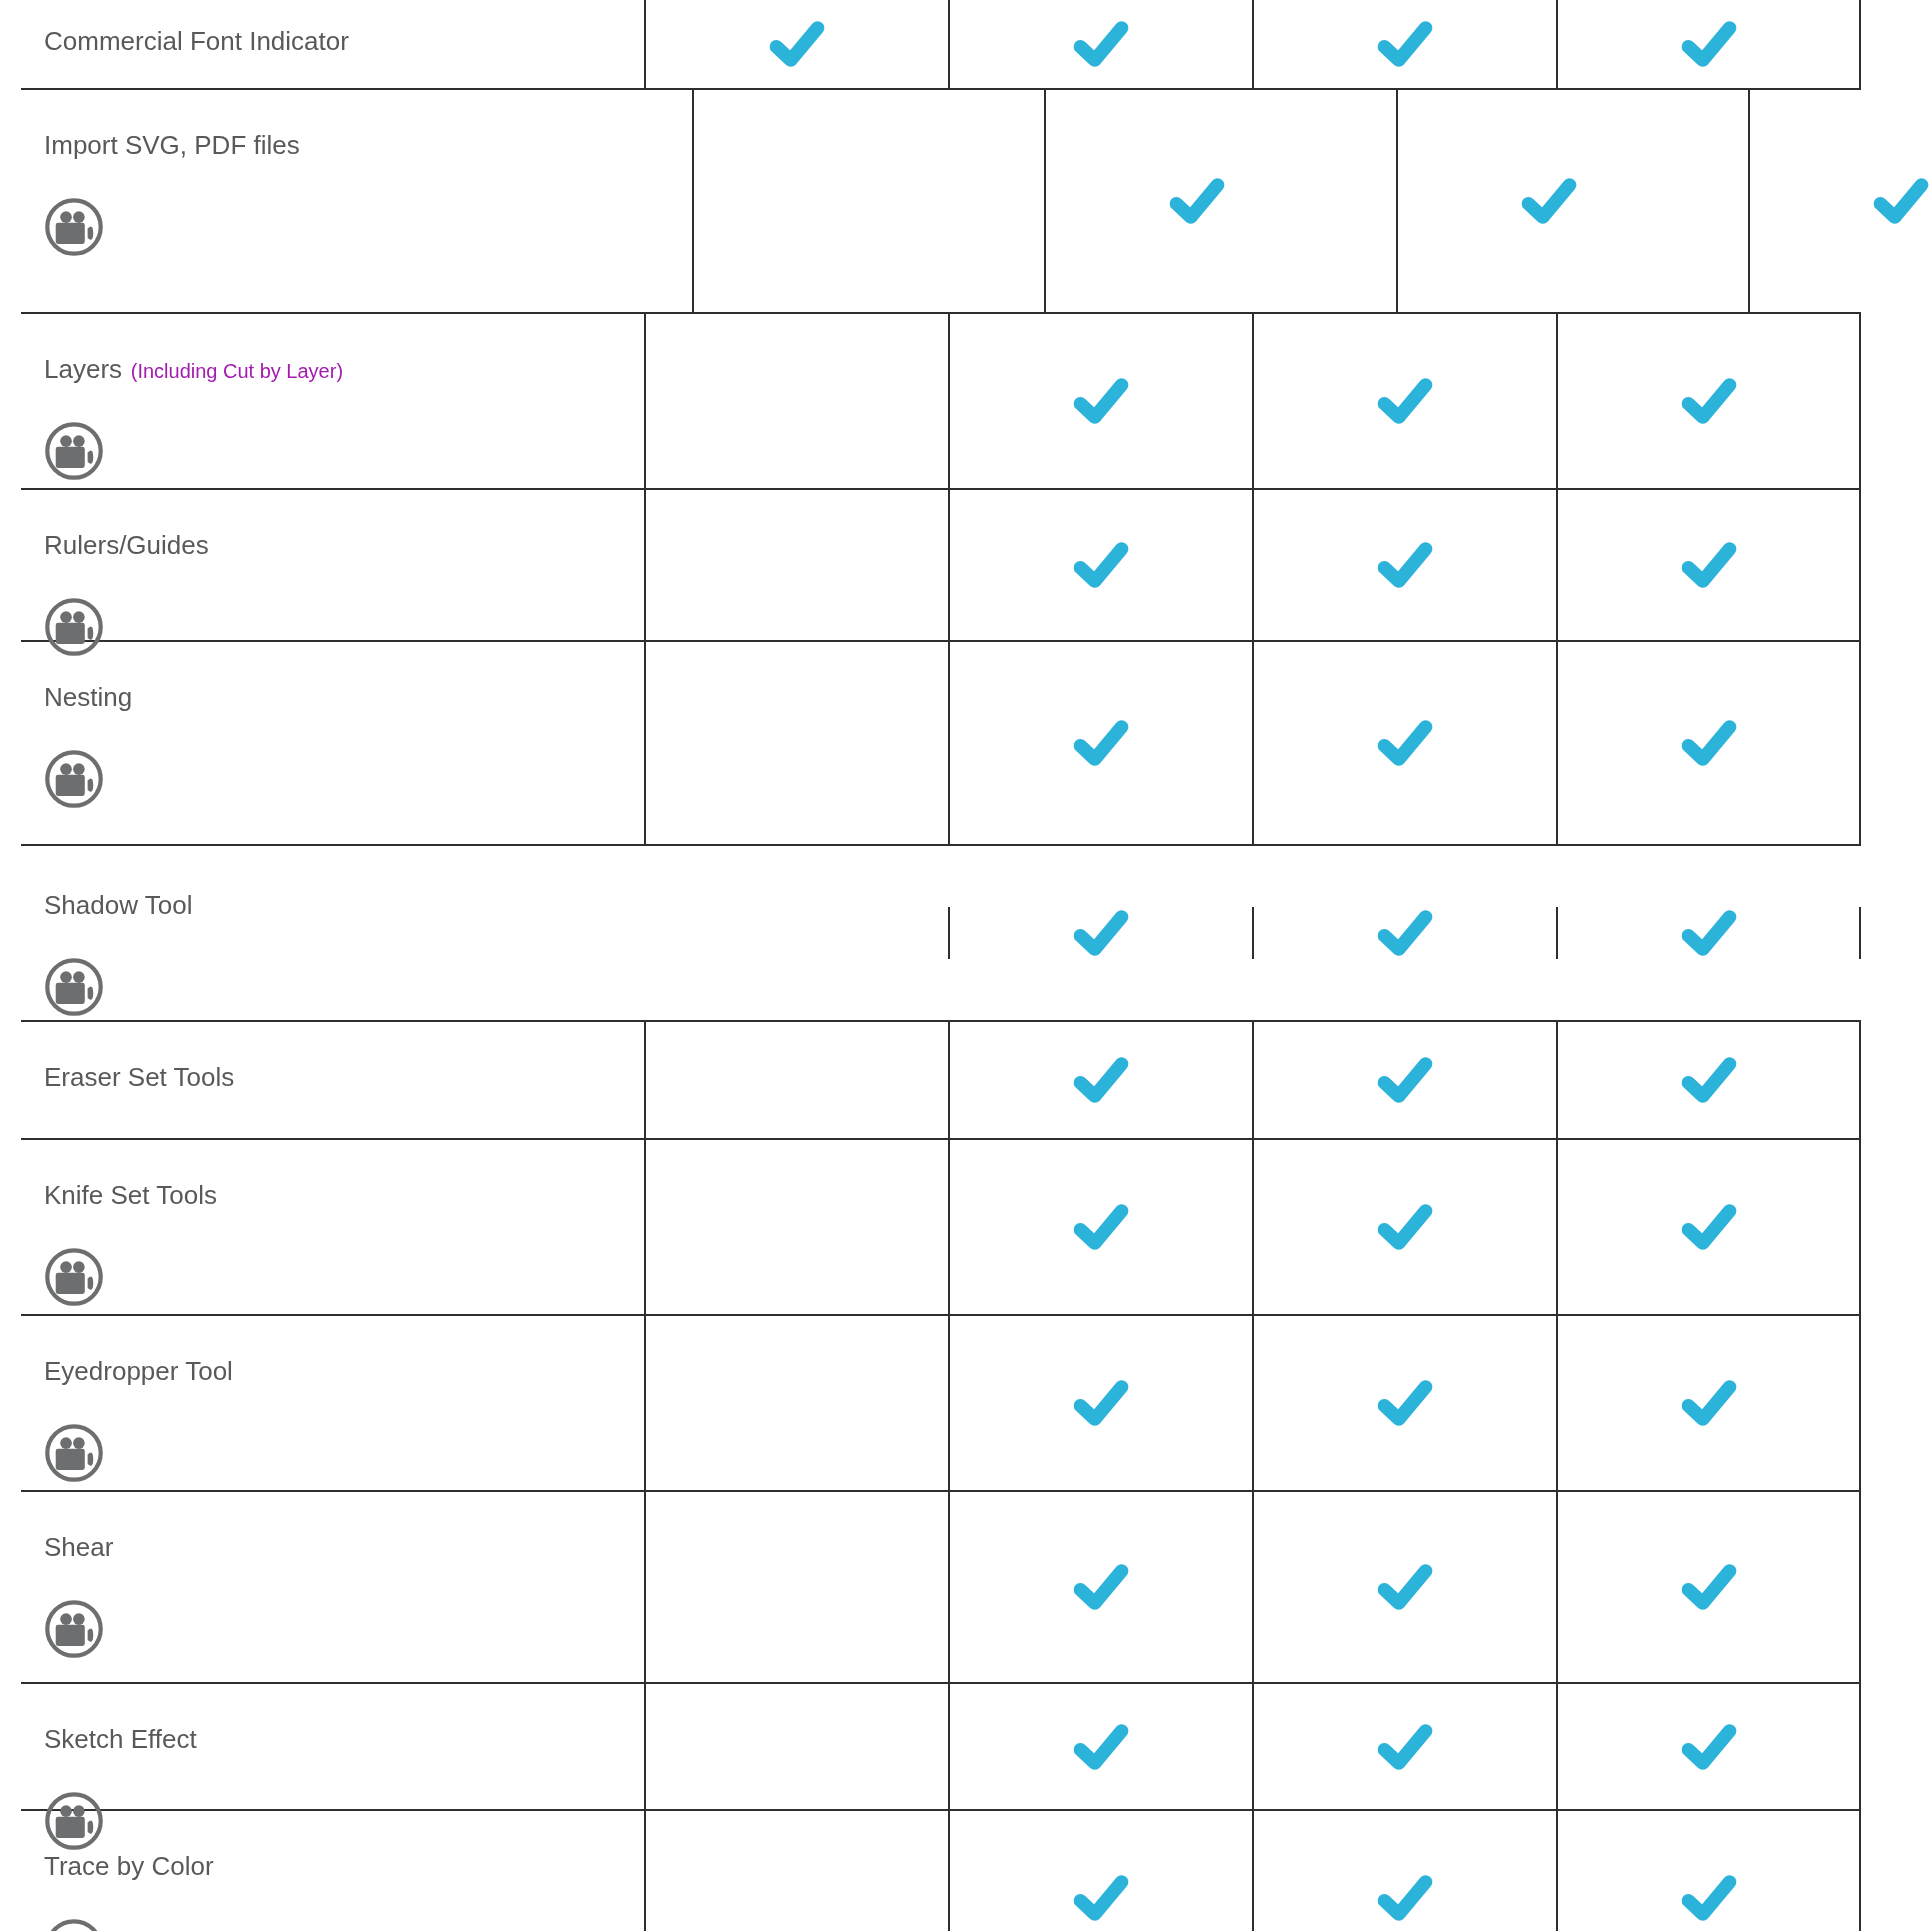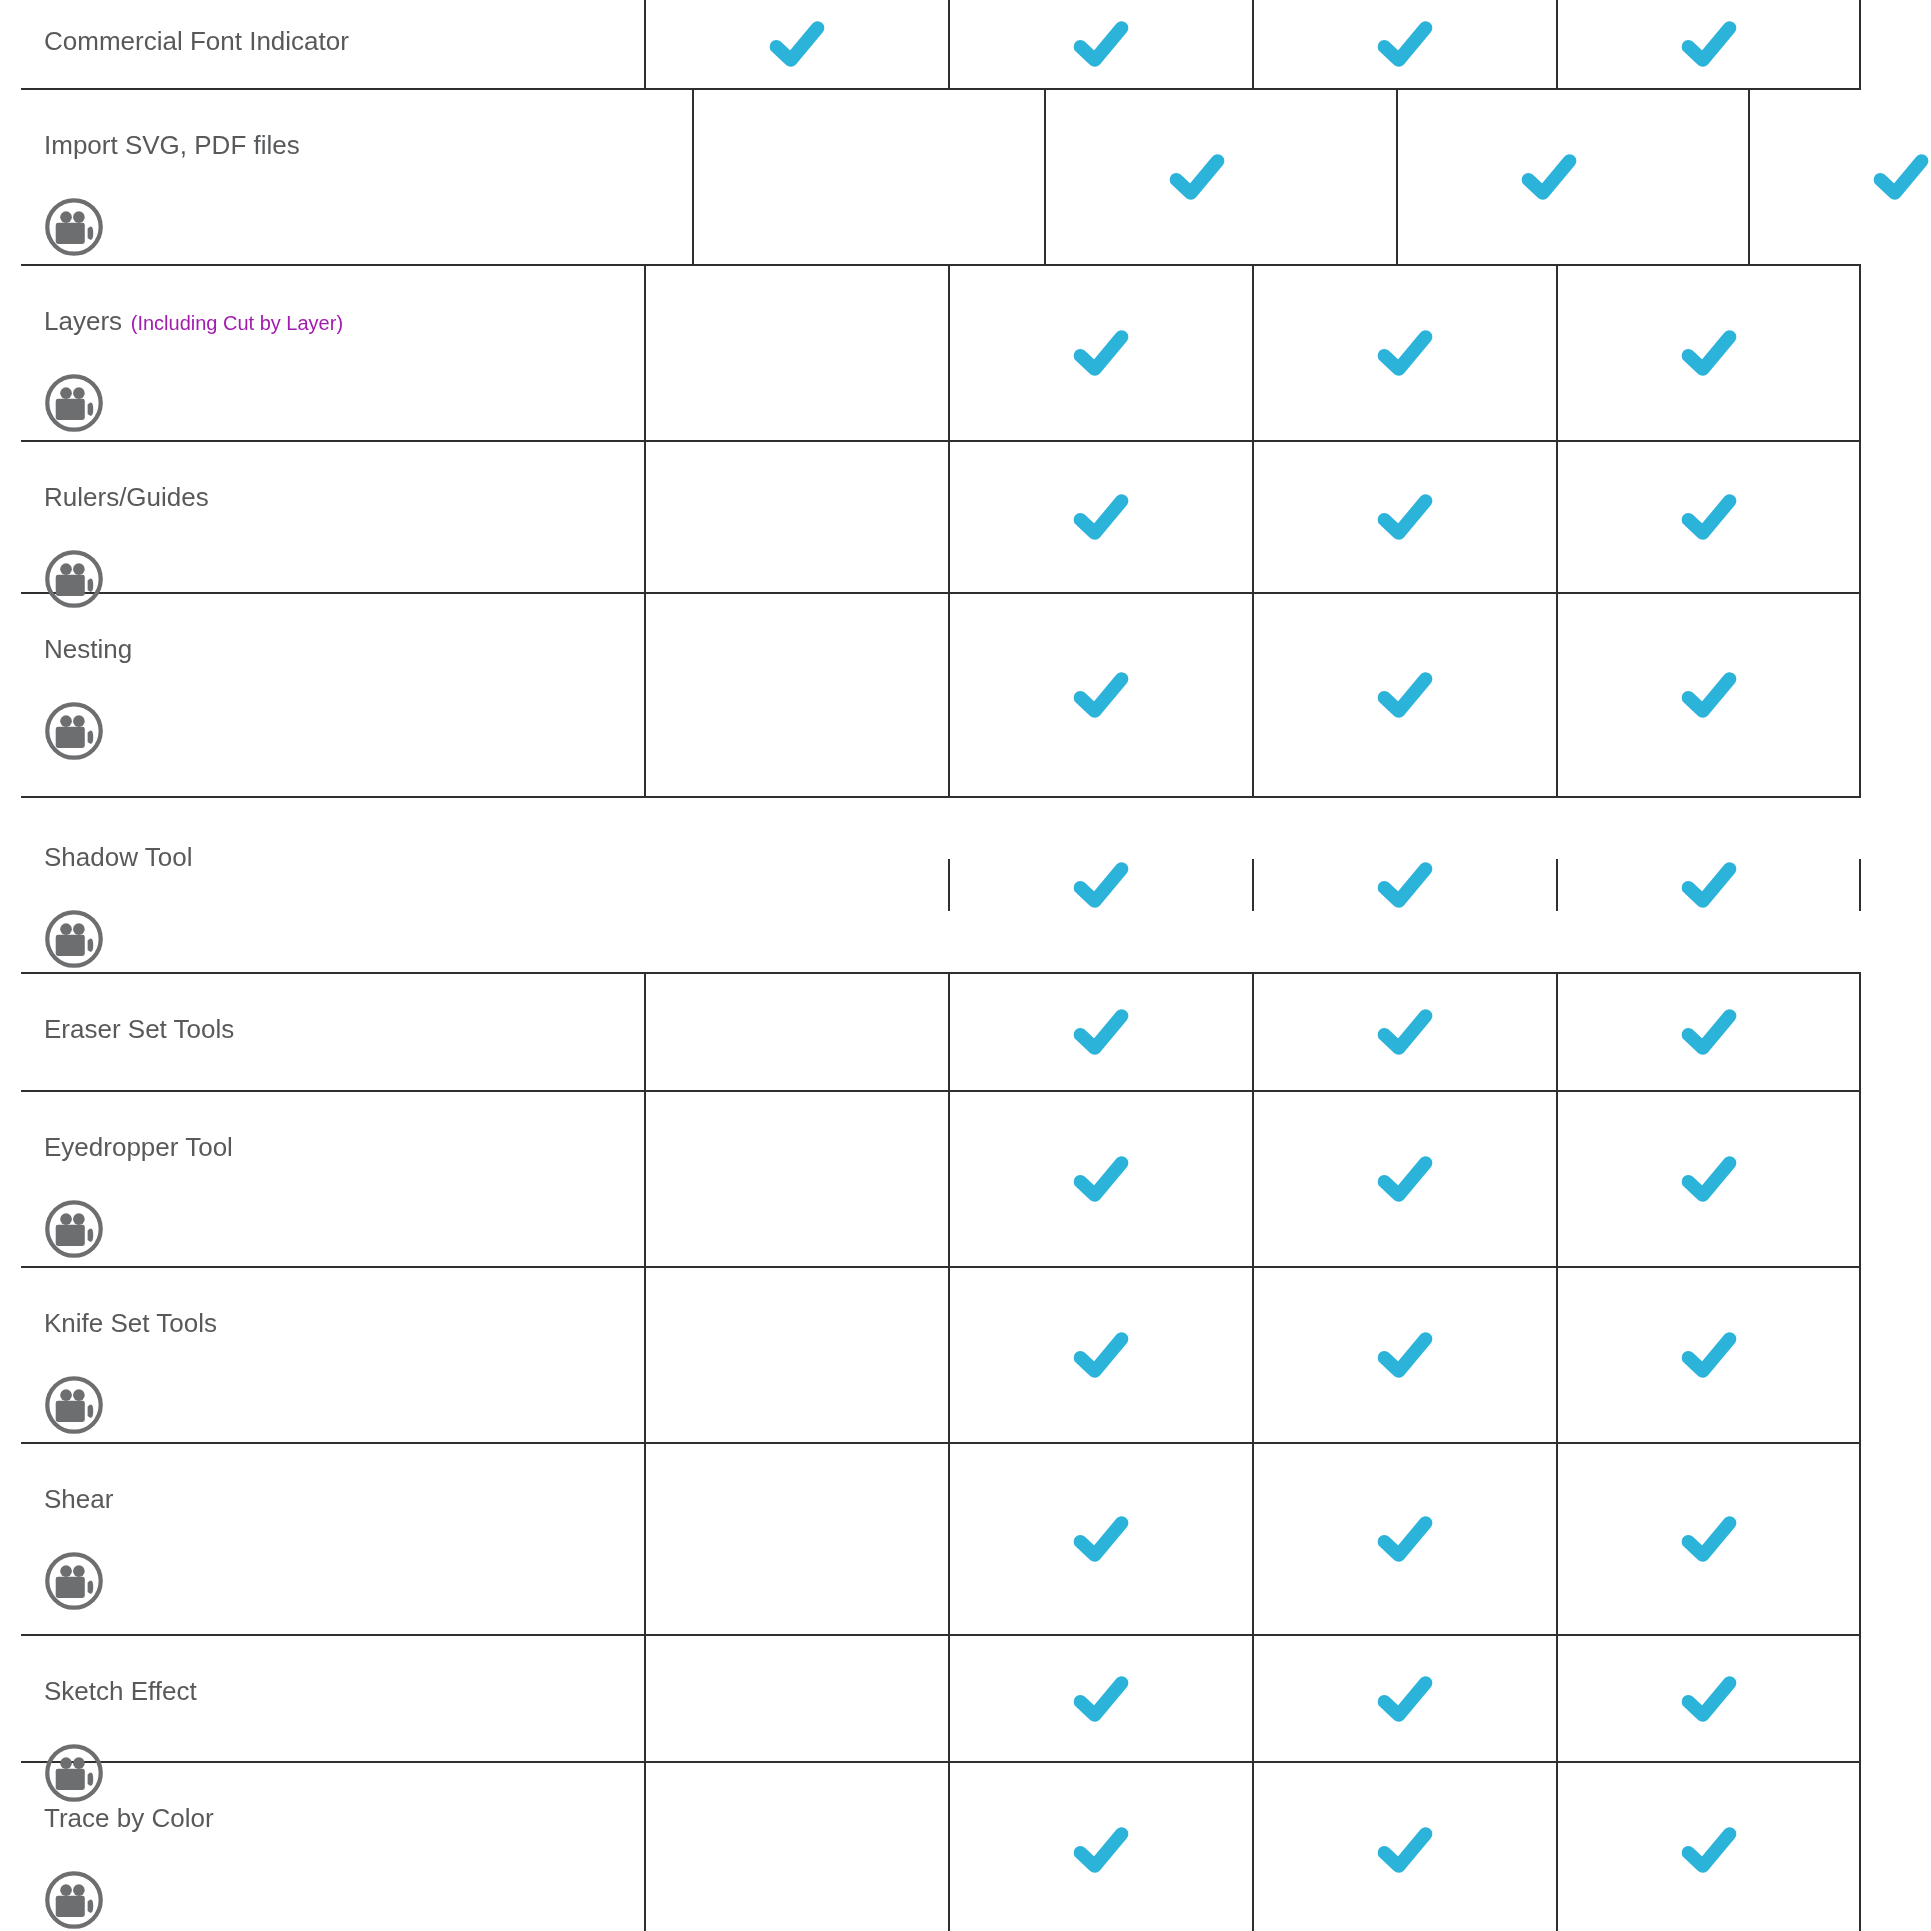--- a/index.html
+++ b/index.html
@@ -122,21 +122,21 @@
   </span>
           </div>
           <div class="cell check-cell last">
             <span class="check">
     <svg viewBox="0 0 70 58" aria-hidden="true">
       <path d="M12 32 L28 47 L58 11" fill="none" stroke="#2cb3d9" stroke-width="15" stroke-linecap="round" stroke-linejoin="round"></path>
     </svg>
   </span>
           </div>
         </div>
-        <div class="row tall" style="height: 176px; gap: 48px;">
+        <div class="row tall" style="height: 224px; gap: 48px;">
     <div class="cell feature-cell">
       <div class="label-line">
         <span class="feature-label">Import SVG, PDF files</span>
 
       </div>
       <span class="vid">
         <svg viewBox="0 0 64 64" aria-hidden="true">
           <circle cx="32" cy="32" r="28.5" fill="none" stroke="#6d6e70" stroke-width="4.5"></circle>
           <circle cx="23.5" cy="21.5" r="6.2" fill="#6d6e70"></circle>
           <circle cx="37.2" cy="21.5" r="6.2" fill="#6d6e70"></circle>
@@ -351,60 +351,60 @@
             <span class="check">
     <svg viewBox="0 0 70 58" aria-hidden="true">
       <path d="M12 32 L28 47 L58 11" fill="none" stroke="#2cb3d9" stroke-width="15" stroke-linecap="round" stroke-linejoin="round"></path>
     </svg>
   </span>
           </div>
         </div>
         <div class="row tall" style="height: 176px;">
     <div class="cell feature-cell">
       <div class="label-line">
+        <span class="feature-label">Knife Set Tools</span>
+
+      </div>
+      <span class="vid">
+        <svg viewBox="0 0 64 64" aria-hidden="true">
+          <circle cx="32" cy="32" r="28.5" fill="none" stroke="#6d6e70" stroke-width="4.5"></circle>
+          <circle cx="23.5" cy="21.5" r="6.2" fill="#6d6e70"></circle>
+          <circle cx="37.2" cy="21.5" r="6.2" fill="#6d6e70"></circle>
+          <rect x="12.5" y="27.5" width="31" height="22.5" rx="2.5" fill="#6d6e70"></rect>
+          <path d="M46.5 33.5 C50.5 29.5 52.5 31 52.5 38.5 C52.5 46 50.5 47.5 46.5 43.5 Z" fill="#6d6e70"></path>
+        </svg>
+      </span>
+    </div>
+  <div class="cell check-cell"></div>
+          <div class="cell check-cell">
+            <span class="check">
+    <svg viewBox="0 0 70 58" aria-hidden="true">
+      <path d="M12 32 L28 47 L58 11" fill="none" stroke="#2cb3d9" stroke-width="15" stroke-linecap="round" stroke-linejoin="round"></path>
+    </svg>
+  </span>
+          </div>
+          <div class="cell check-cell">
+            <span class="check">
+    <svg viewBox="0 0 70 58" aria-hidden="true">
+      <path d="M12 32 L28 47 L58 11" fill="none" stroke="#2cb3d9" stroke-width="15" stroke-linecap="round" stroke-linejoin="round"></path>
+    </svg>
+  </span>
+          </div>
+          <div class="cell check-cell last">
+            <span class="check">
+    <svg viewBox="0 0 70 58" aria-hidden="true">
+      <path d="M12 32 L28 47 L58 11" fill="none" stroke="#2cb3d9" stroke-width="15" stroke-linecap="round" stroke-linejoin="round"></path>
+    </svg>
+  </span>
+          </div>
+        </div>
+        <div class="row tall" style="height: 176px;">
+    <div class="cell feature-cell">
+      <div class="label-line">
         <span class="feature-label">Eyedropper Tool</span>
-
-      </div>
-      <span class="vid">
-        <svg viewBox="0 0 64 64" aria-hidden="true">
-          <circle cx="32" cy="32" r="28.5" fill="none" stroke="#6d6e70" stroke-width="4.5"></circle>
-          <circle cx="23.5" cy="21.5" r="6.2" fill="#6d6e70"></circle>
-          <circle cx="37.2" cy="21.5" r="6.2" fill="#6d6e70"></circle>
-          <rect x="12.5" y="27.5" width="31" height="22.5" rx="2.5" fill="#6d6e70"></rect>
-          <path d="M46.5 33.5 C50.5 29.5 52.5 31 52.5 38.5 C52.5 46 50.5 47.5 46.5 43.5 Z" fill="#6d6e70"></path>
-        </svg>
-      </span>
-    </div>
-  <div class="cell check-cell"></div>
-          <div class="cell check-cell">
-            <span class="check">
-    <svg viewBox="0 0 70 58" aria-hidden="true">
-      <path d="M12 32 L28 47 L58 11" fill="none" stroke="#2cb3d9" stroke-width="15" stroke-linecap="round" stroke-linejoin="round"></path>
-    </svg>
-  </span>
-          </div>
-          <div class="cell check-cell">
-            <span class="check">
-    <svg viewBox="0 0 70 58" aria-hidden="true">
-      <path d="M12 32 L28 47 L58 11" fill="none" stroke="#2cb3d9" stroke-width="15" stroke-linecap="round" stroke-linejoin="round"></path>
-    </svg>
-  </span>
-          </div>
-          <div class="cell check-cell last">
-            <span class="check">
-    <svg viewBox="0 0 70 58" aria-hidden="true">
-      <path d="M12 32 L28 47 L58 11" fill="none" stroke="#2cb3d9" stroke-width="15" stroke-linecap="round" stroke-linejoin="round"></path>
-    </svg>
-  </span>
-          </div>
-        </div>
-        <div class="row tall" style="height: 176px;">
-    <div class="cell feature-cell">
-      <div class="label-line">
-        <span class="feature-label">Knife Set Tools</span>
 
       </div>
       <span class="vid">
         <svg viewBox="0 0 64 64" aria-hidden="true">
           <circle cx="32" cy="32" r="28.5" fill="none" stroke="#6d6e70" stroke-width="4.5"></circle>
           <circle cx="23.5" cy="21.5" r="6.2" fill="#6d6e70"></circle>
           <circle cx="37.2" cy="21.5" r="6.2" fill="#6d6e70"></circle>
           <rect x="12.5" y="27.5" width="31" height="22.5" rx="2.5" fill="#6d6e70"></rect>
           <path d="M46.5 33.5 C50.5 29.5 52.5 31 52.5 38.5 C52.5 46 50.5 47.5 46.5 43.5 Z" fill="#6d6e70"></path>
         </svg>

